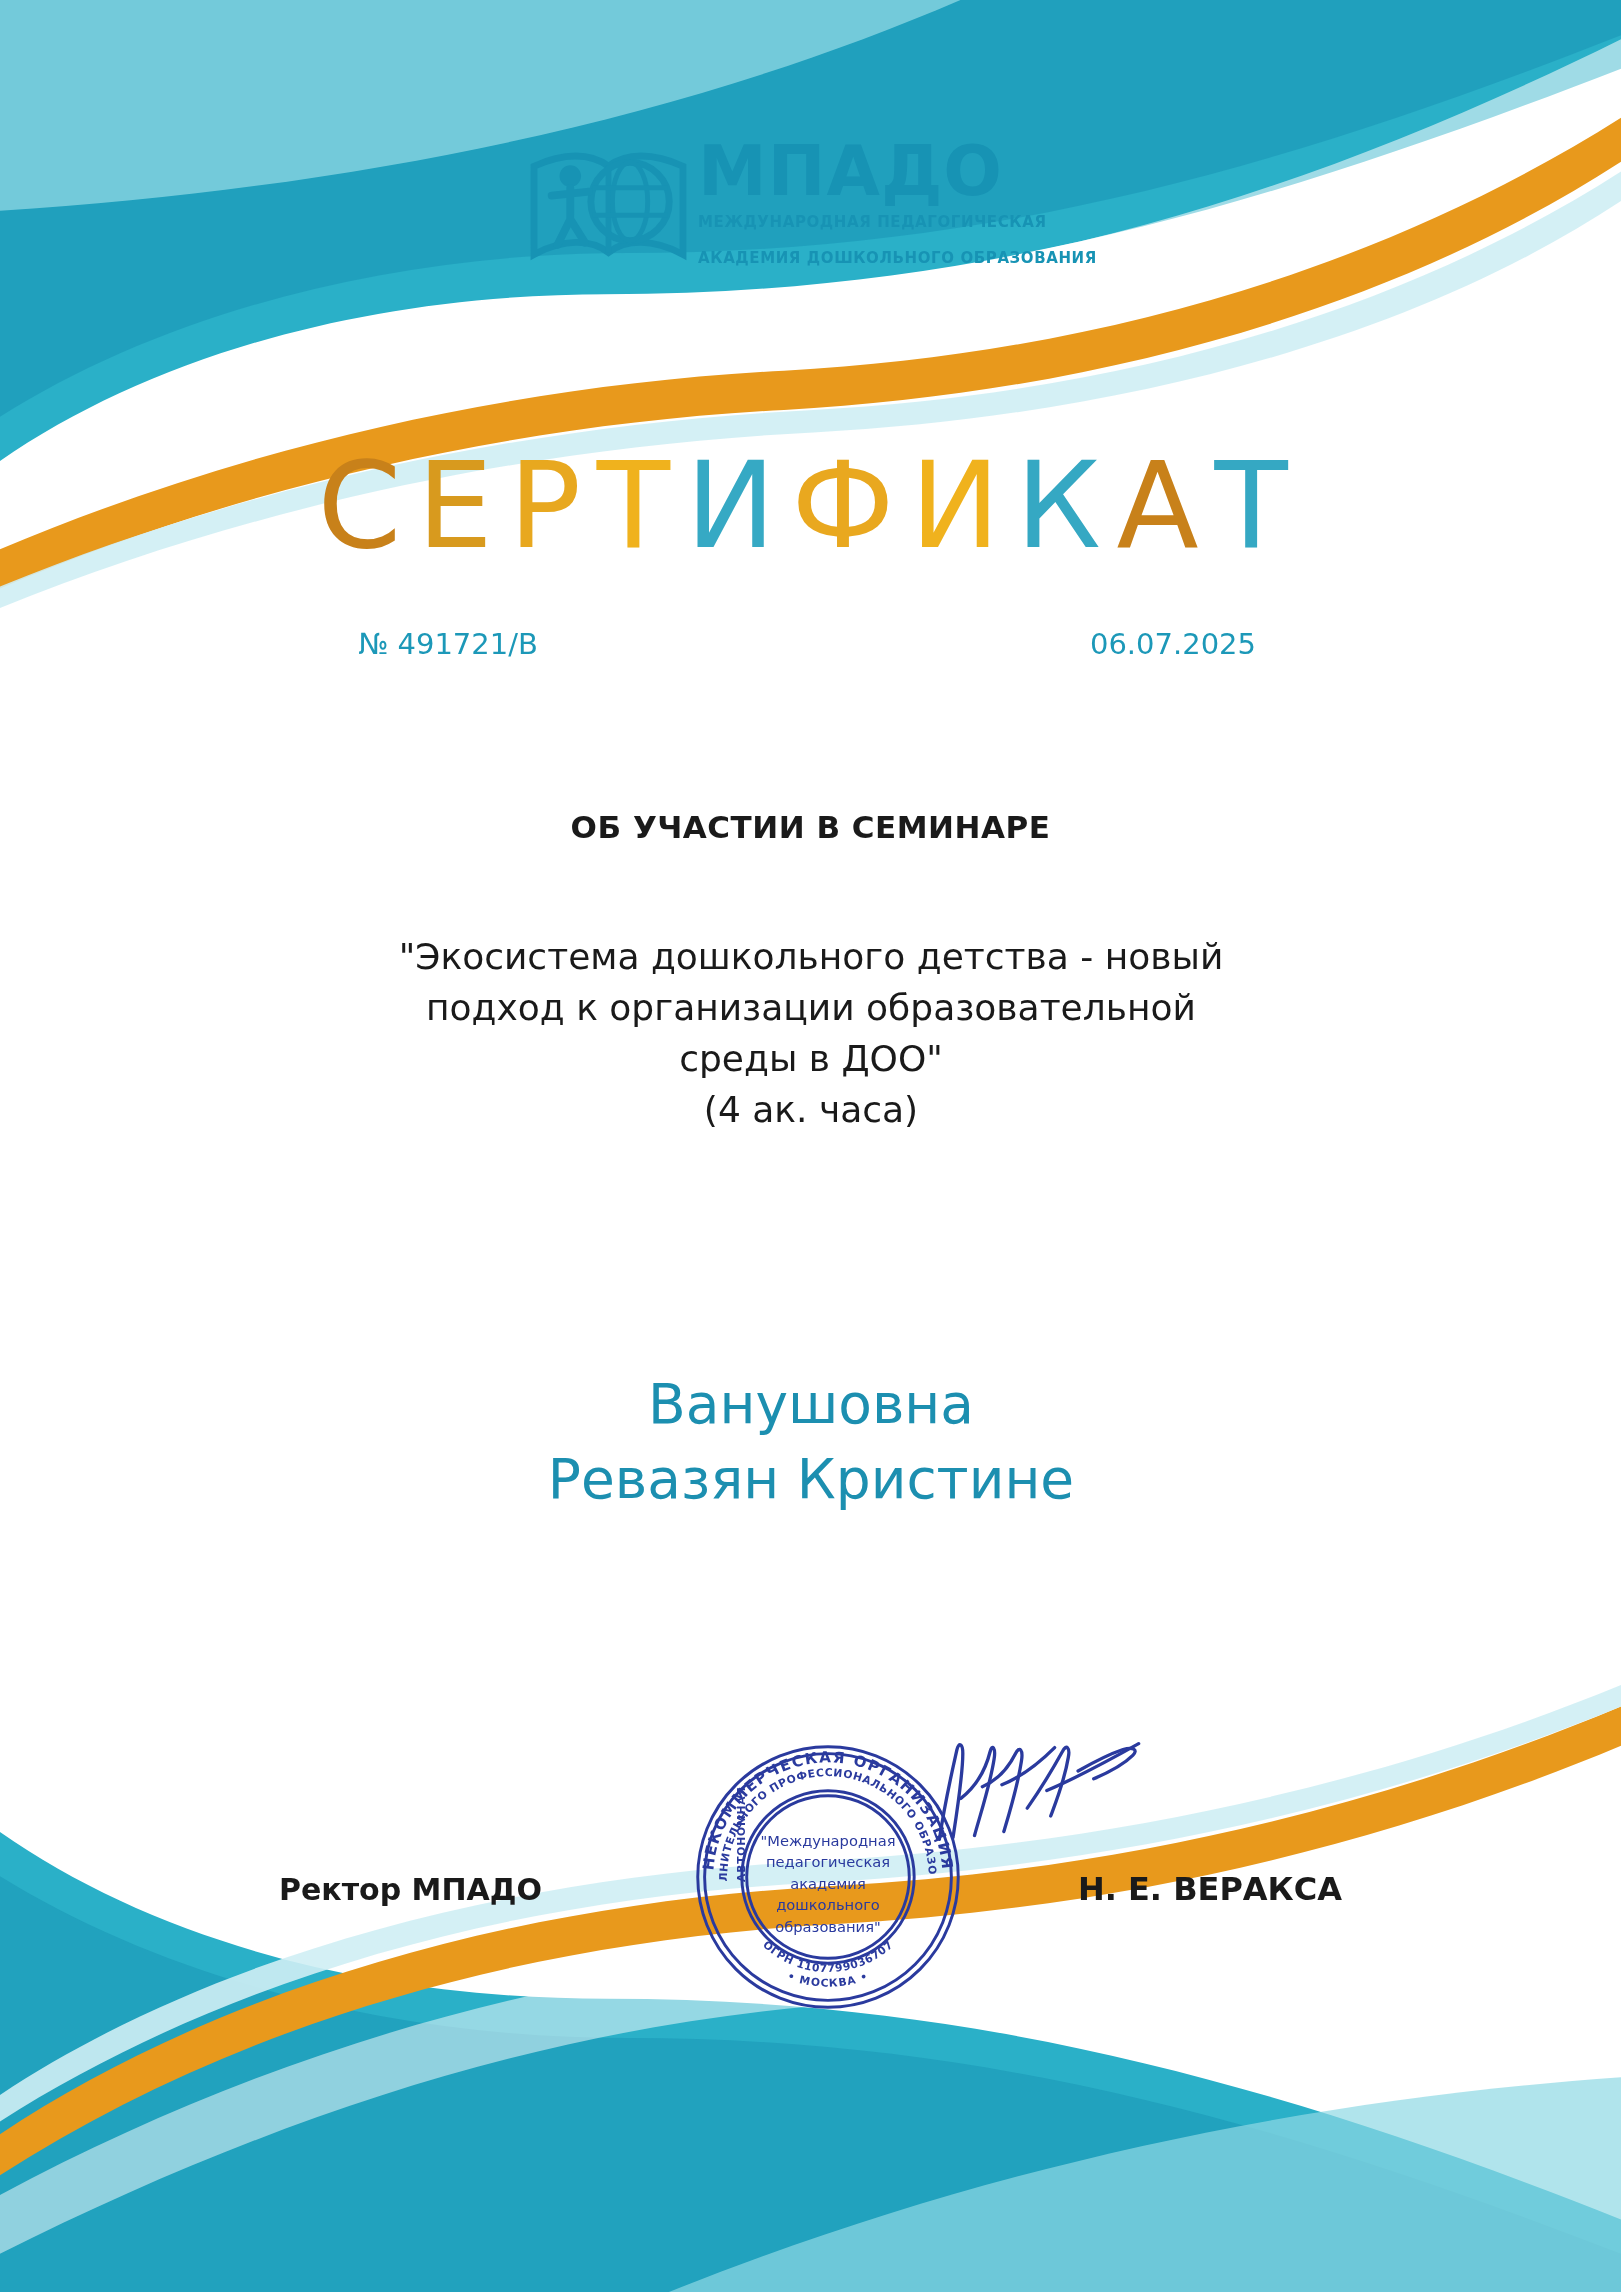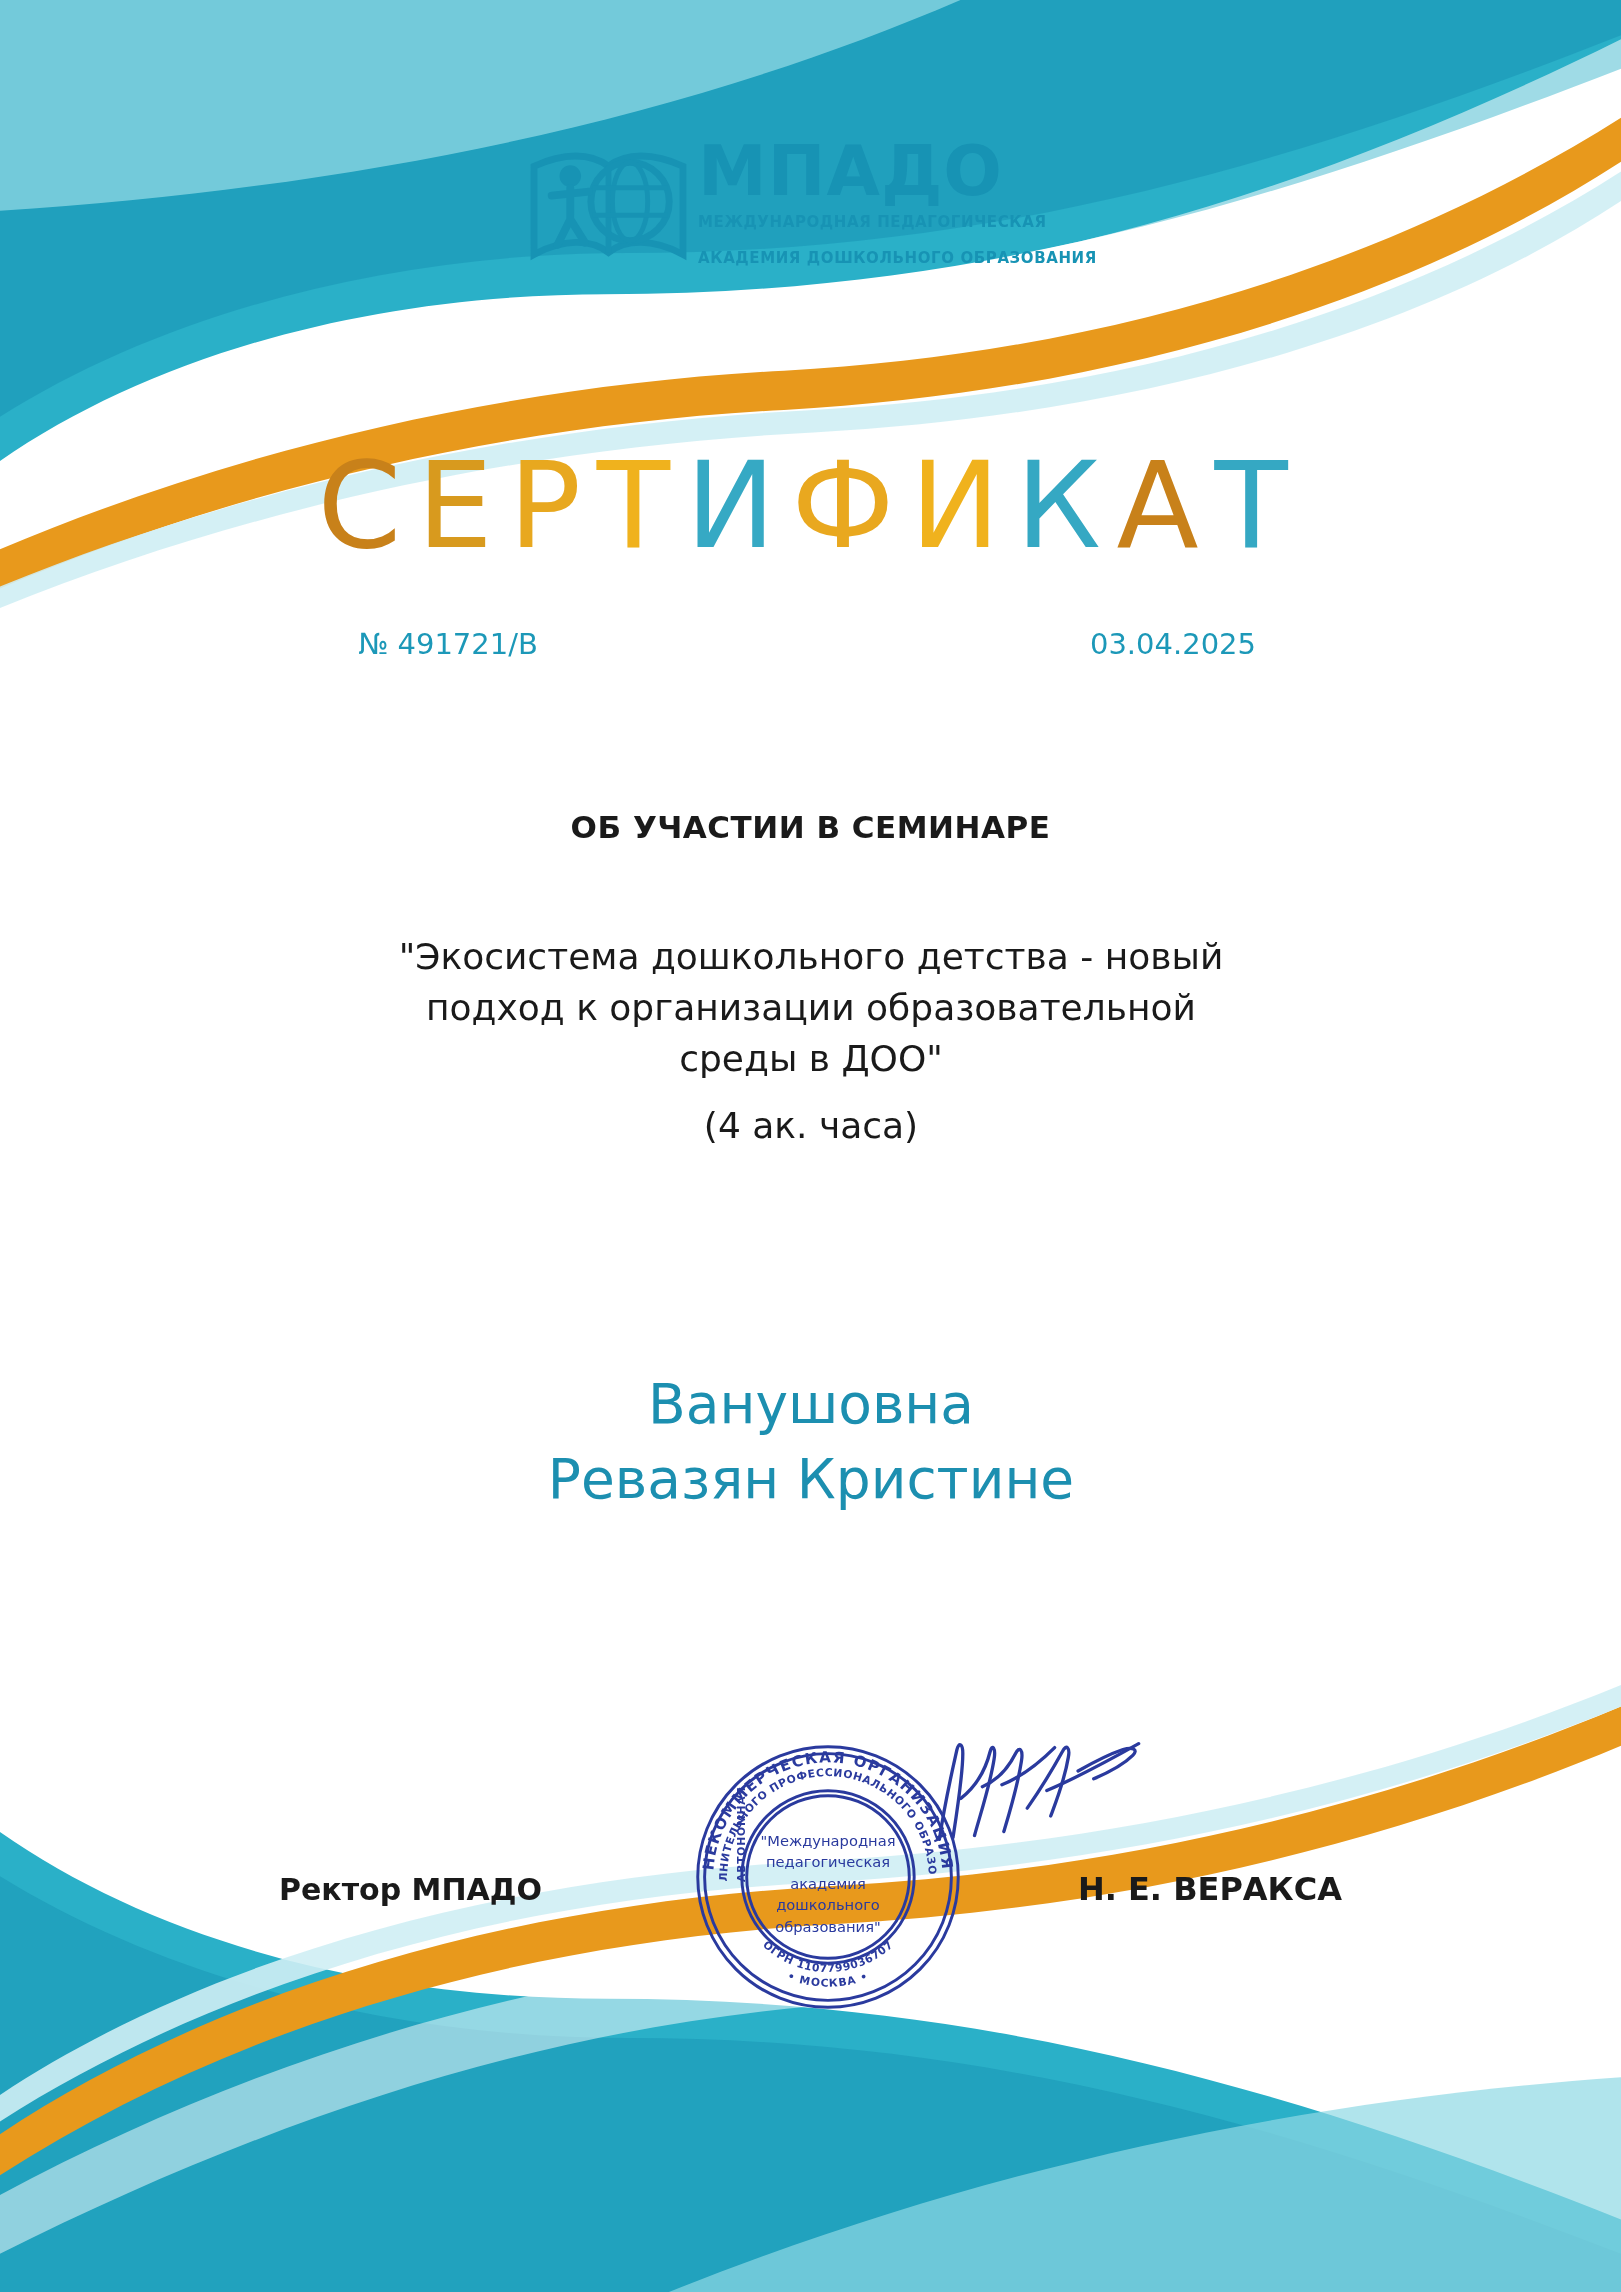--- a/index.html
+++ b/index.html
@@ -118,21 +118,21 @@
     position: absolute;
     top: 931px;
     left: 272px;
     width: 1078px;
     text-align: center;
     font-size: 36px;
     line-height: 1.42;
     color: #1a1a1a;
   }
   .course-hours {
-    margin-top: 16px;
+    margin-top: 0;
   }
   
   .recipient {
     position: absolute;
     top: 1367px;
     left: 272px;
     width: 1078px;
     text-align: center;
     font-size: 55px;
     line-height: 1.36;
@@ -211,21 +211,21 @@
         <div class="logo-sub1">МЕЖДУНАРОДНАЯ ПЕДАГОГИЧЕСКАЯ</div>
         <div class="logo-sub2">АКАДЕМИЯ ДОШКОЛЬНОГО ОБРАЗОВАНИЯ</div>
       </div>
     </div>
   </div>
 
   <div class="cert-title" id="cert-title"><span style="color: rgb(200, 129, 26);">С</span><span style="color: rgb(216, 154, 30);">Е</span><span style="color: rgb(232, 168, 31);">Р</span><span style="color: rgb(240, 178, 29);">Т</span><span style="color: rgb(54, 169, 196);">И</span><span style="color: rgb(233, 168, 31);">Ф</span><span style="color: rgb(240, 178, 29);">И</span><span style="color: rgb(53, 168, 195);">К</span><span style="color: rgb(200, 129, 26);">А</span><span style="color: rgb(53, 168, 195);">Т</span></div>
 
   <div class="meta-row">
     <div class="meta-number">№ 491721/В</div>
-    <div class="meta-date">03.04.2025</div>
+    <div class="meta-date">06.07.2025</div>
   </div>
 
   <div class="subject-line">ОБ УЧАСТИИ В СЕМИНАРЕ</div>
 
   <div class="course-title">
     <div>"Экосистема дошкольного детства - новый</div>
     <div>подход к организации образовательной</div>
     <div>среды в ДОО"</div>
     <div class="course-hours">(4 ак. часа)</div>
   </div>

